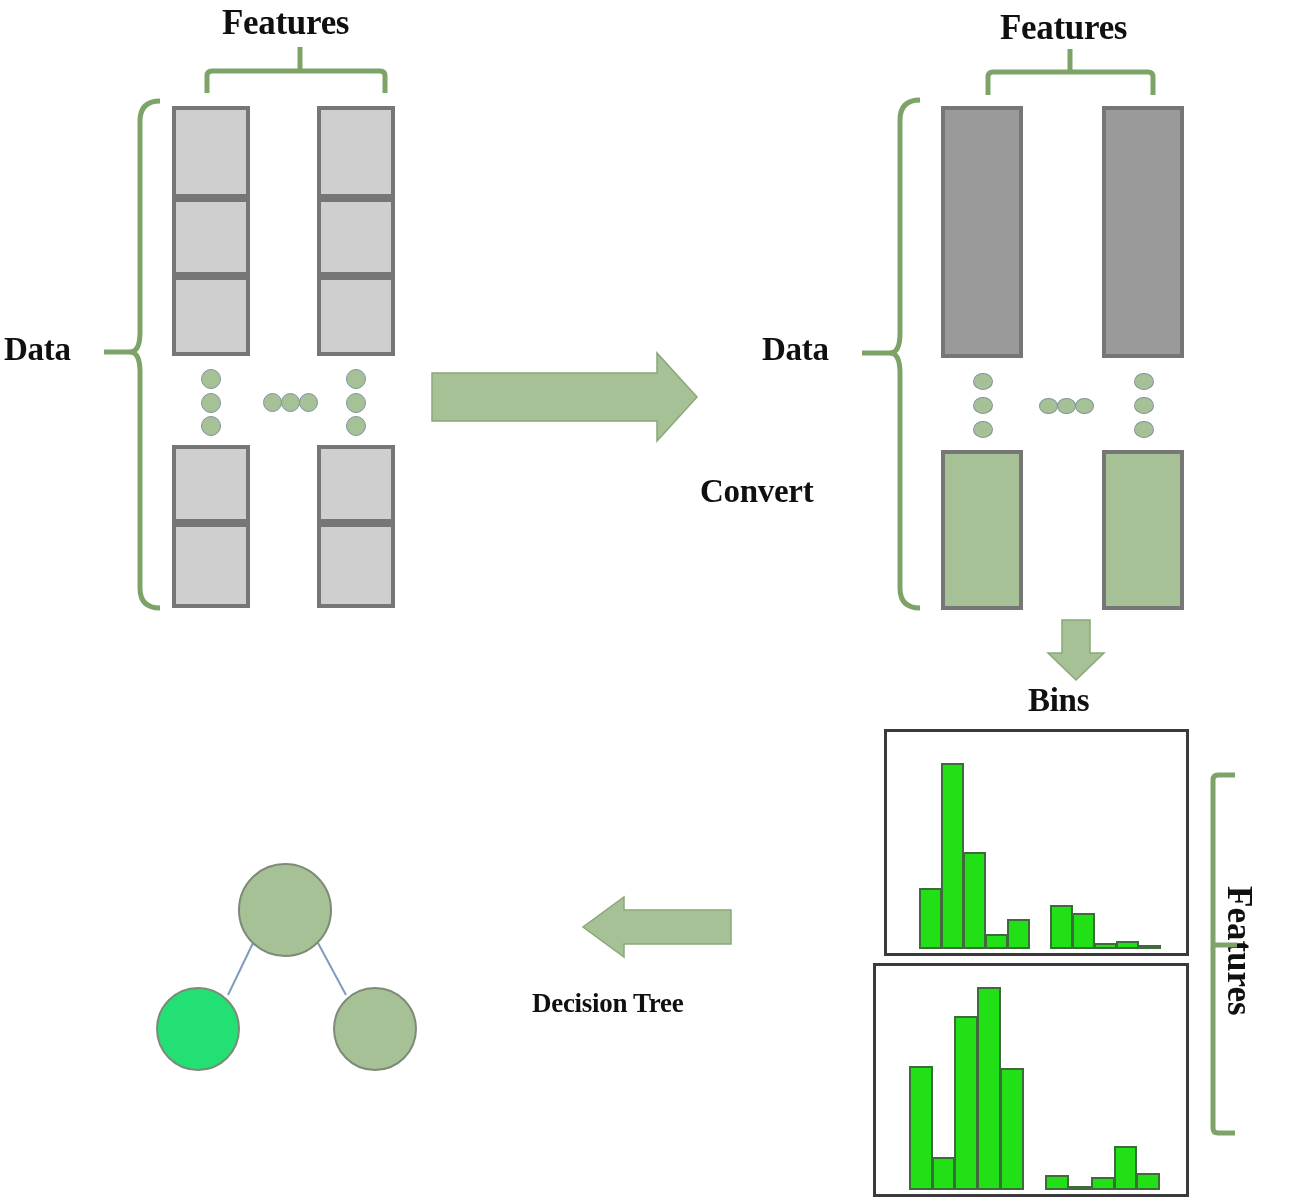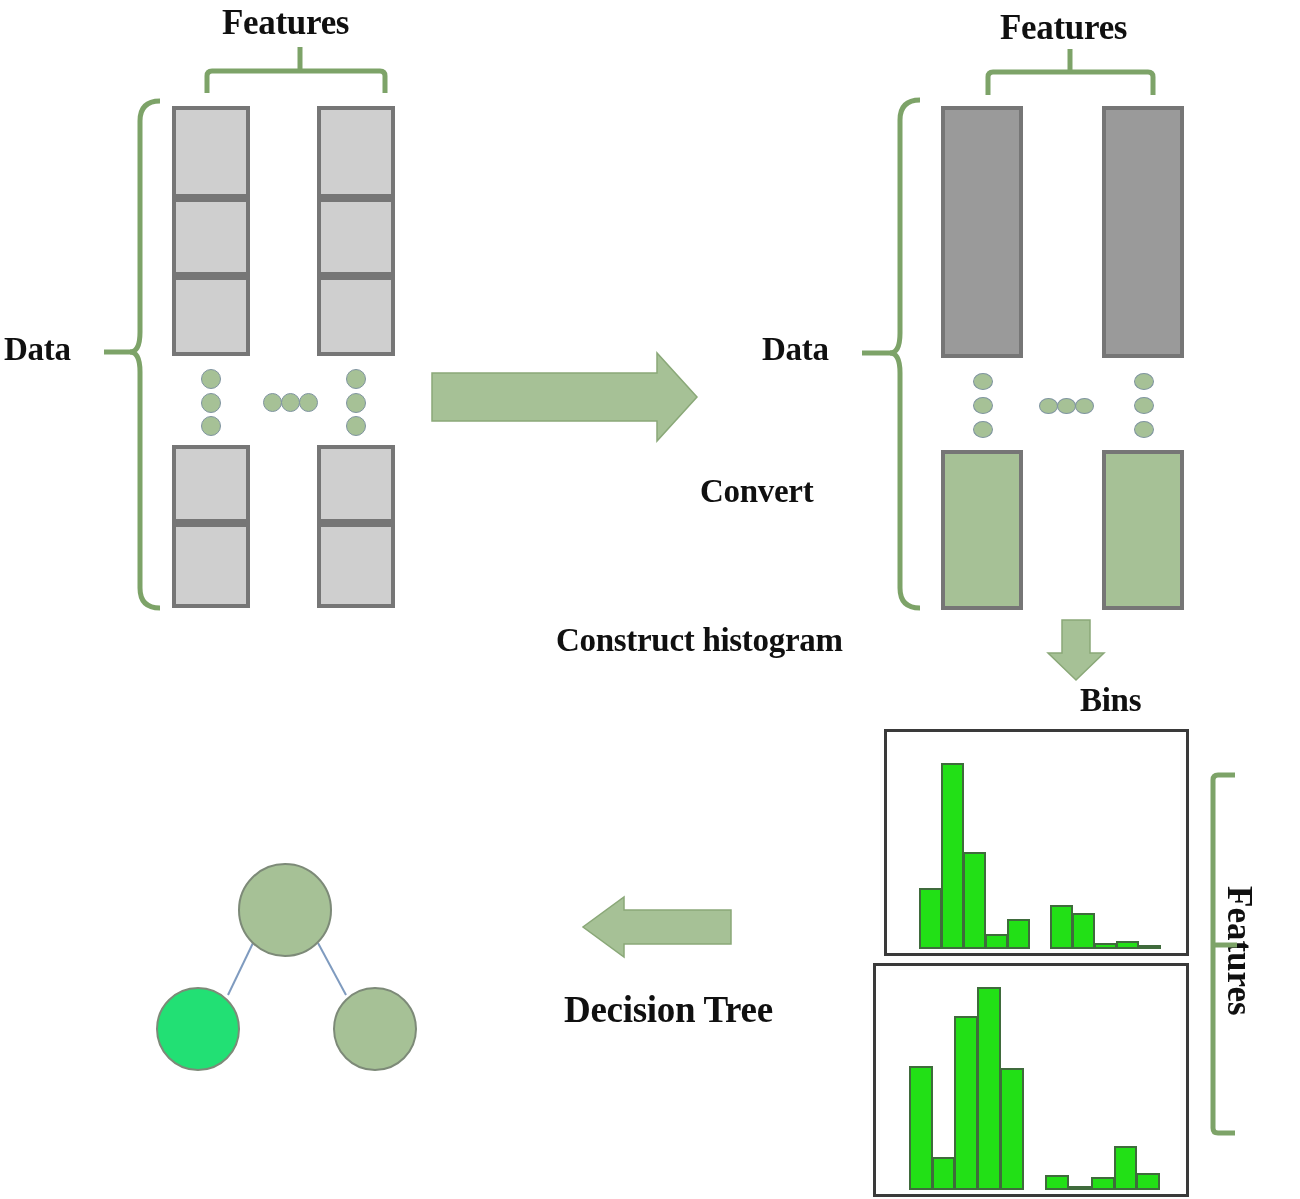--- a/index.html
+++ b/index.html
@@ -23,22 +23,22 @@
     color: #101010;
     white-space: nowrap;
     letter-spacing: -0.3px;
   }
   .lbl-features-top-left { left: 222px;  top: 3px;   font-size: 35px; }
   .lbl-features-top-right{ left: 1000px; top: 8px;   font-size: 35px; }
   .lbl-data-left         { left: 4px;    top: 331px; font-size: 33px; }
   .lbl-data-right        { left: 762px;  top: 331px; font-size: 33px; }
   .lbl-convert           { left: 700px;  top: 473px; font-size: 33px; }
   .lbl-construct         { left: 556px;  top: 622px; font-size: 33px; }
-  .lbl-bins              { left: 1080px; top: 682px; font-size: 33px; }
-  .lbl-decision-tree     { left: 564px;  top: 988px; font-size: 37px; }
+  .lbl-bins              { left: 1028px; top: 682px; font-size: 33px; }
+  .lbl-decision-tree     { left: 532px;  top: 988px; font-size: 27px; }
   .lbl-features-vert {
     position: absolute;
     left: 1259px;
     top: 886px;
     font-size: 35px;
     font-weight: bold;
     color: #101010;
     white-space: nowrap;
     transform: rotate(90deg);
     transform-origin: 0 0;
@@ -106,21 +106,20 @@
 </head>
 <body>
 
 <div id="canvas">
 
   <div class="lbl lbl-features-top-left">Features</div>
   <div class="lbl lbl-features-top-right">Features</div>
   <div class="lbl lbl-data-left">Data</div>
   <div class="lbl lbl-data-right">Data</div>
   <div class="lbl lbl-convert">Convert</div>
-  <div class="lbl lbl-construct">Construct histogram</div>
   <div class="lbl lbl-bins">Bins</div>
   <div class="lbl lbl-decision-tree">Decision Tree</div>
   <div class="lbl-features-vert">Features</div>
 
   <div>
 
     <div class="cell" style="left:172px; top:106px; width:78px; height:92px;"></div>
     <div class="cell" style="left:172px; top:198px; width:78px; height:78px;"></div>
     <div class="cell" style="left:172px; top:276px; width:78px; height:80px;"></div>
 

